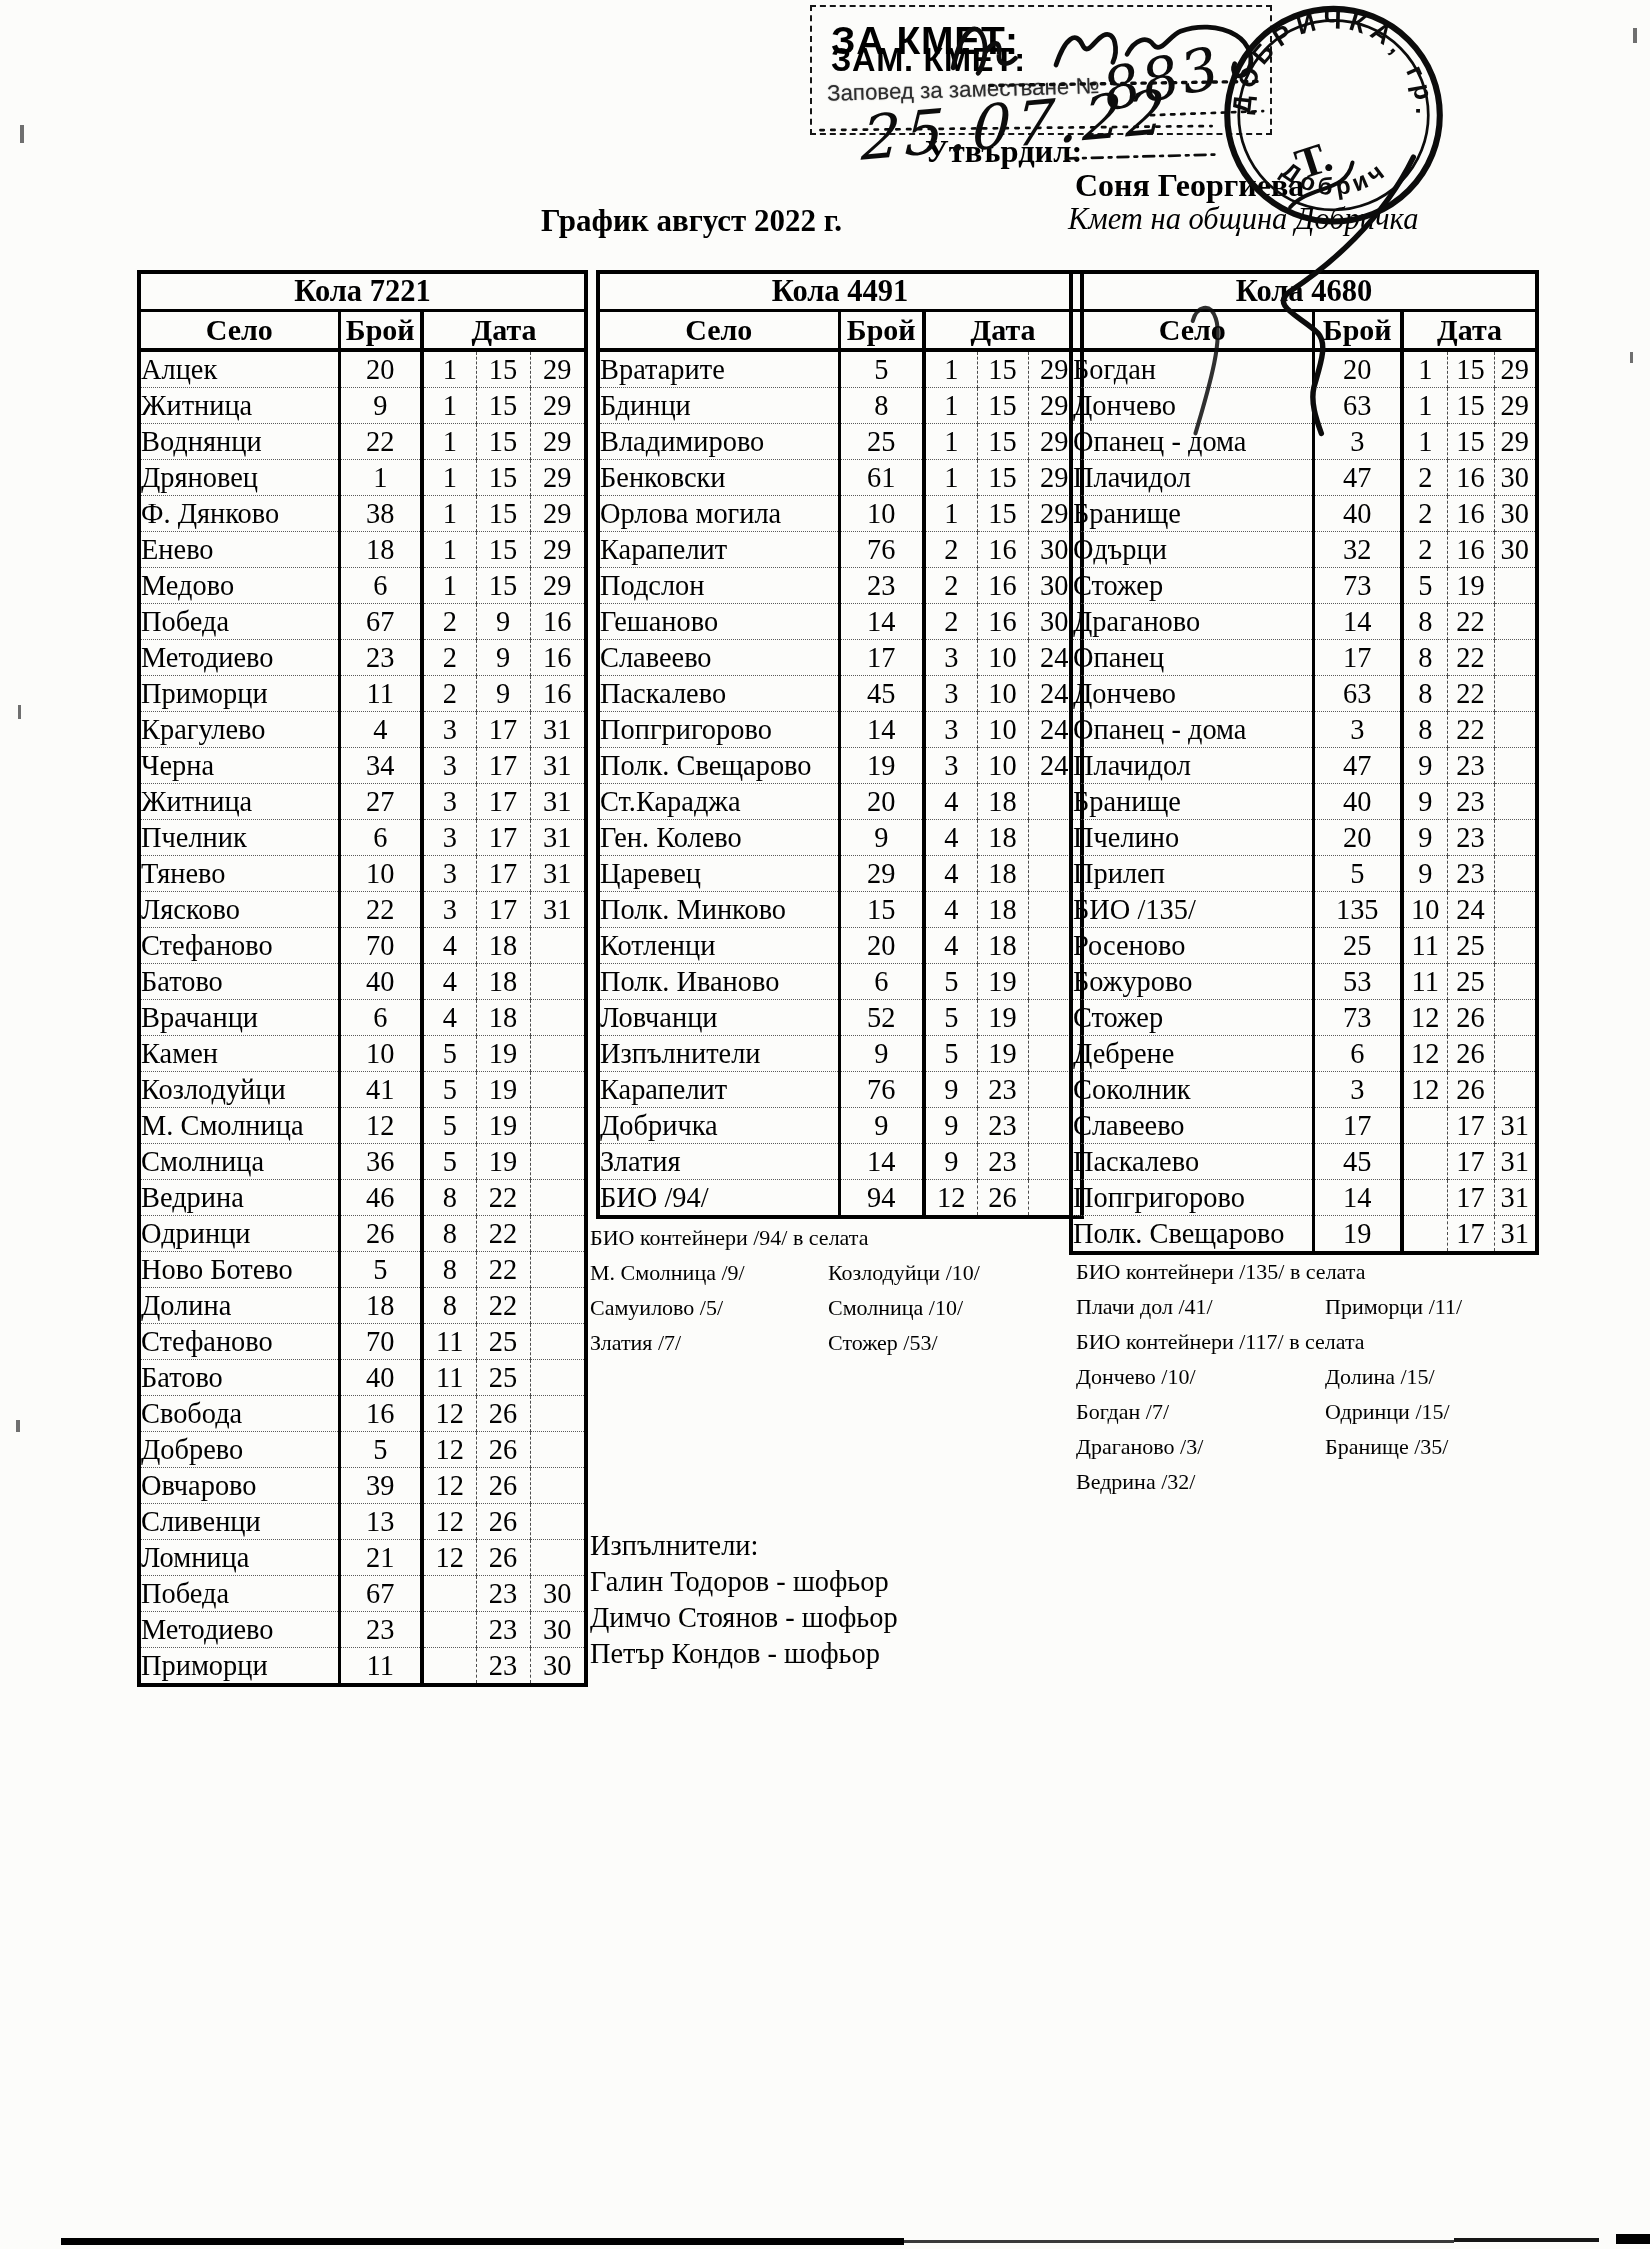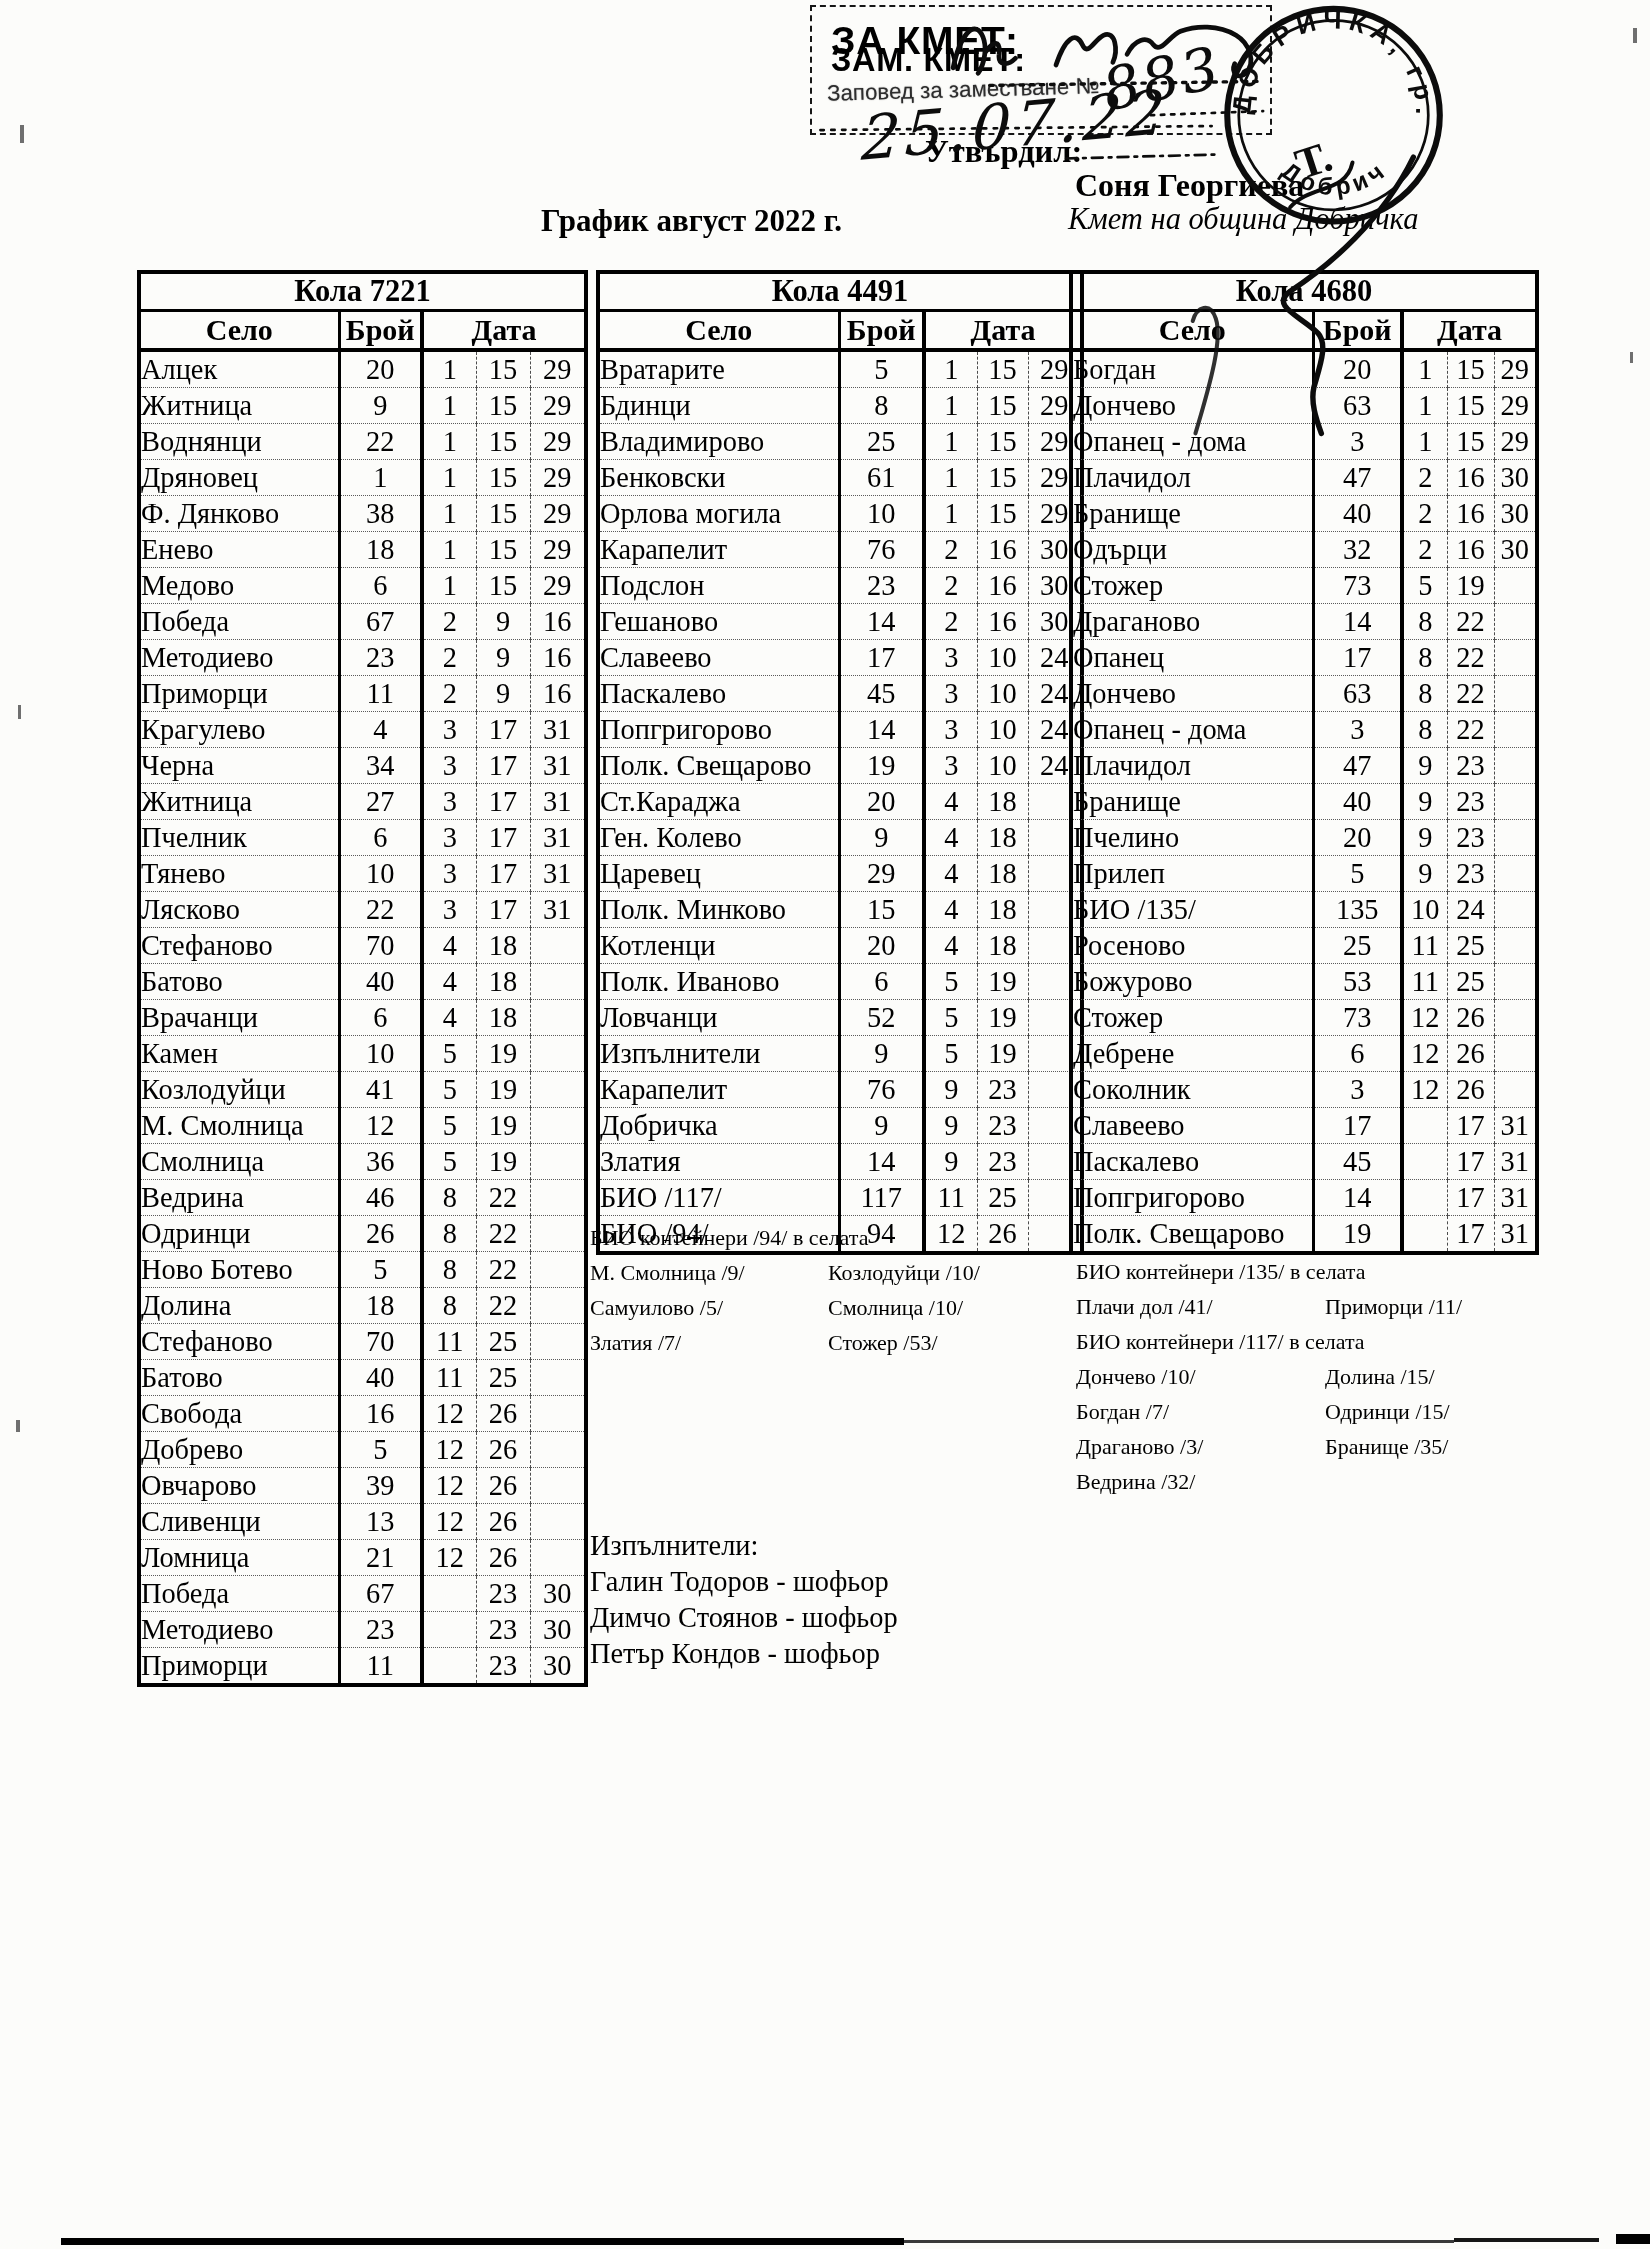--- a/index.html
+++ b/index.html
@@ -559,27 +559,20 @@
           <td class="d3"></td>
         </tr>
         <tr>
           <td class="name">Златия</td>
           <td class="count">14</td>
           <td class="d1">9</td>
           <td class="d2">23</td>
           <td class="d3"></td>
         </tr>
         <tr>
-          <td class="name">БИО /117/</td>
-          <td class="count">117</td>
-          <td class="d1">11</td>
-          <td class="d2">25</td>
-          <td class="d3"></td>
-        </tr>
-        <tr>
           <td class="name">БИО /94/</td>
           <td class="count">94</td>
           <td class="d1">12</td>
           <td class="d2">26</td>
           <td class="d3"></td>
         </tr>
       </tbody>
   </table>
 
   <table class="cartable" style="left:1069px;width:466px;">

